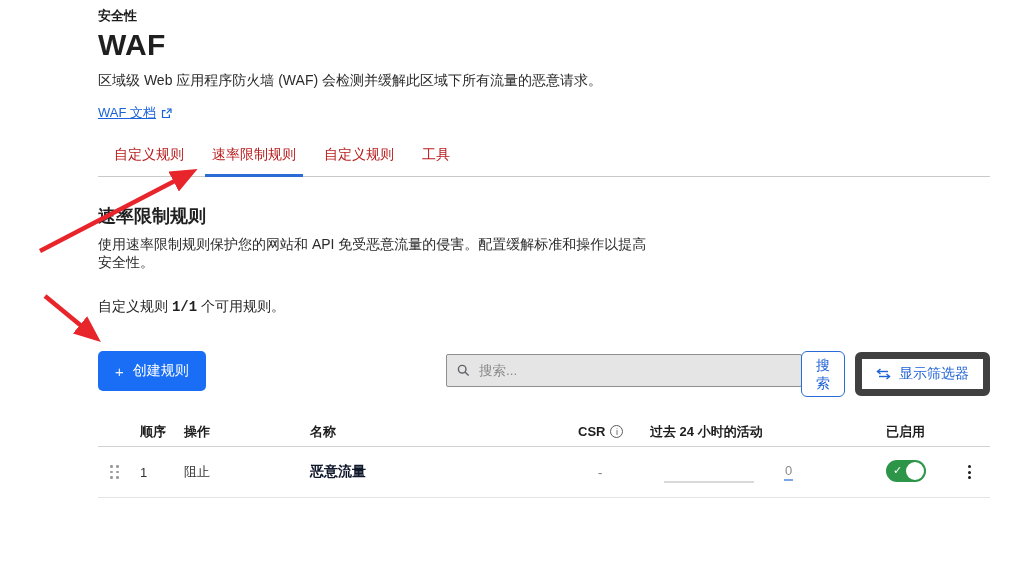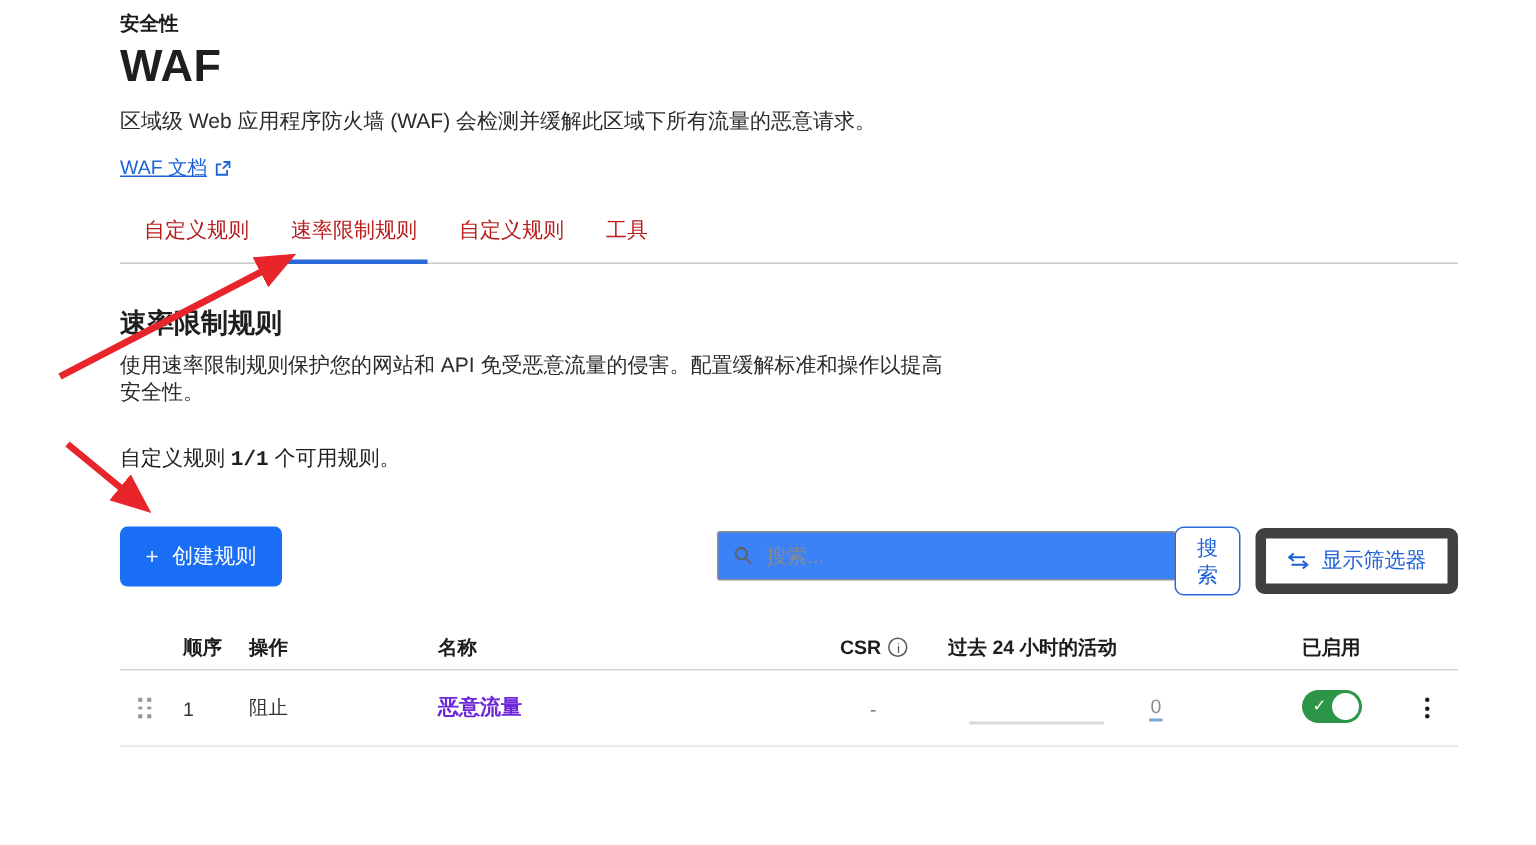--- a/index.html
+++ b/index.html
@@ -1,21 +1,21 @@
 <!DOCTYPE html>
 <html><head>
 <meta charset="utf-8">
 <style>
   * { box-sizing: border-box; }
   html,body { margin:0; padding:0; }
   body {
     width:1024px; height:563px; background:#ffffff; overflow:hidden; position:relative;
     font-family:"Liberation Sans","DejaVu Sans",sans-serif; color:#1f1f1f;
   }
-  .content { position:absolute; left:80px; top:8px; width:892px; }
+  .content { position:absolute; left:98px; top:8px; width:892px; }
 
   .eyebrow { font-size:13px; font-weight:bold; line-height:16px; color:#1b1b1b; }
   .page-title { font-size:30px; font-weight:bold; line-height:34px; margin:4px 0 10px; letter-spacing:0.3px; }
   .page-desc { font-size:14px; line-height:17px; margin:0 0 14px; color:#2b2b2b; }
   .doc-link { display:inline-flex; align-items:center; gap:5px; font-size:13px; color:#1a62d9; text-decoration:underline; cursor:pointer; }
   .doc-link svg { flex:0 0 auto; }
 
   .tabs { display:flex; gap:28px; margin-top:24px; padding-left:16px; border-bottom:1px solid #c9c9c9; }
   .tab { font-size:14px; line-height:16px; color:#b91c1c; padding-bottom:14px; position:relative; cursor:pointer; white-space:nowrap; }
   .tab.active::after { content:""; position:absolute; left:-7px; right:-7px; bottom:-1px; height:3px; background:#2b6bd8; }
@@ -23,39 +23,39 @@
   .section-title { font-size:18px; font-weight:bold; line-height:22px; margin:28px 0 0; }
   .section-desc { width:556px; font-size:14px; line-height:17.5px; margin:9px 0 0; color:#2b2b2b; }
   .usage { margin-top:27px; font-size:14px; line-height:16px; }
   .usage b { font-weight:bold;font-family:Liberation Mono, monospace; }
 
   .toolbar { margin-top:36px; display:flex; justify-content:space-between; align-items:flex-start; }
   .create-btn { background:#1a6ef5; color:#ffffff; font-size:14px; border:none; border-radius:5px; height:40px; padding:0 17px; display:inline-flex; align-items:center; gap:9px; cursor:pointer; font-family:inherit; }
   .create-plus { font-size:15px; opacity:.92; }
 
   .search-group { display:flex; align-items:flex-start; }
-  .search-box { display:flex; align-items:center; width:306px; height:33px; border:1px solid #8f8f8f; border-radius:2px; padding:0 10px; gap:7px; margin-top:3px; background:#3b82f6; }
+  .search-box { display:flex; align-items:center; width:356px; height:33px; border:1px solid #8f8f8f; border-radius:2px; padding:0 10px; gap:7px; margin-top:3px; background:#e5e5e5; }
   .search-box input { border:none; outline:none; flex:1; font-size:13.5px; color:#333; font-family:inherit; background:transparent; }
   .search-box input::placeholder { color:#8a8a8a; }
   .search-btn { width:44px; height:46px; margin-left:-1px; border:1px solid #2b6bd8; border-radius:6px; background:#fff; color:#1f61d6; font-size:14px; line-height:18px; cursor:pointer; padding:0 10px; font-family:inherit; }
   .filter-btn { margin-left:10px; height:44px; border:7px solid #404040; border-radius:6px; background:#fff; color:#1f61d6; font-size:14px; display:inline-flex; align-items:center; gap:8px; padding:0 14px; cursor:pointer; margin-top:1px; font-family:inherit; }
 
   .table { margin-top:20px; }
   .t-header, .t-row { display:grid; grid-template-columns:30px 44px 126px 268px 72px 236px 62px 1fr; align-items:center; }
   .t-header { height:30px; border-bottom:1px solid #d2d2d2; font-size:13px; font-weight:bold; color:#1d1d1d; }
   .t-header > div, .t-row > div { padding-left:12px; }
   .t-row { height:51px; border-bottom:1px solid #e4e4e4; font-size:13px; color:#333; }
 
   .csr-header { display:flex; align-items:center; gap:5px; }
   .info-circle { display:inline-flex; align-items:center; justify-content:center; width:13px; height:13px; border:1px solid #5a5a5a; border-radius:50%; font-size:9px; font-weight:normal; color:#5a5a5a; }
 
   .drag-handle { display:inline-grid; grid-template-columns:repeat(2,3px); gap:3px 3px; padding-left:12px; cursor:grab; }
   .drag-handle i { width:2.5px; height:2.5px; border-radius:50%; background:#9a9a9a; }
 
-  .rule-name { color:#6d28d9; font-weight:bold; font-size:14px; cursor:pointer; }
+  .rule-name { color:#0f172a; font-weight:bold; font-size:14px; cursor:pointer; }
   .csr-cell { padding-left:32px !important; color:#777; }
 
   .activity-cell { display:flex; align-items:center; padding-left:26px !important; }
   .sparkline { width:90px; height:0; border-bottom:2px solid #d9d9d9; position:relative; top:10px; }
   .activity-count { margin-left:30px; color:#8a8a8a; border-bottom:2px solid #7aa7e0; padding:0 1px 1px; cursor:pointer; }
 
   .toggle { position:relative; width:40px; height:22px; border-radius:11px; background:#2c9547; cursor:pointer; display:inline-block; }
   .toggle .check { position:absolute; left:7px; top:50%; transform:translateY(-52%); color:#fff; font-size:11px; font-weight:bold; }
   .toggle .knob { position:absolute; right:2px; top:2px; width:18px; height:18px; border-radius:50%; background:#fff; }
 

